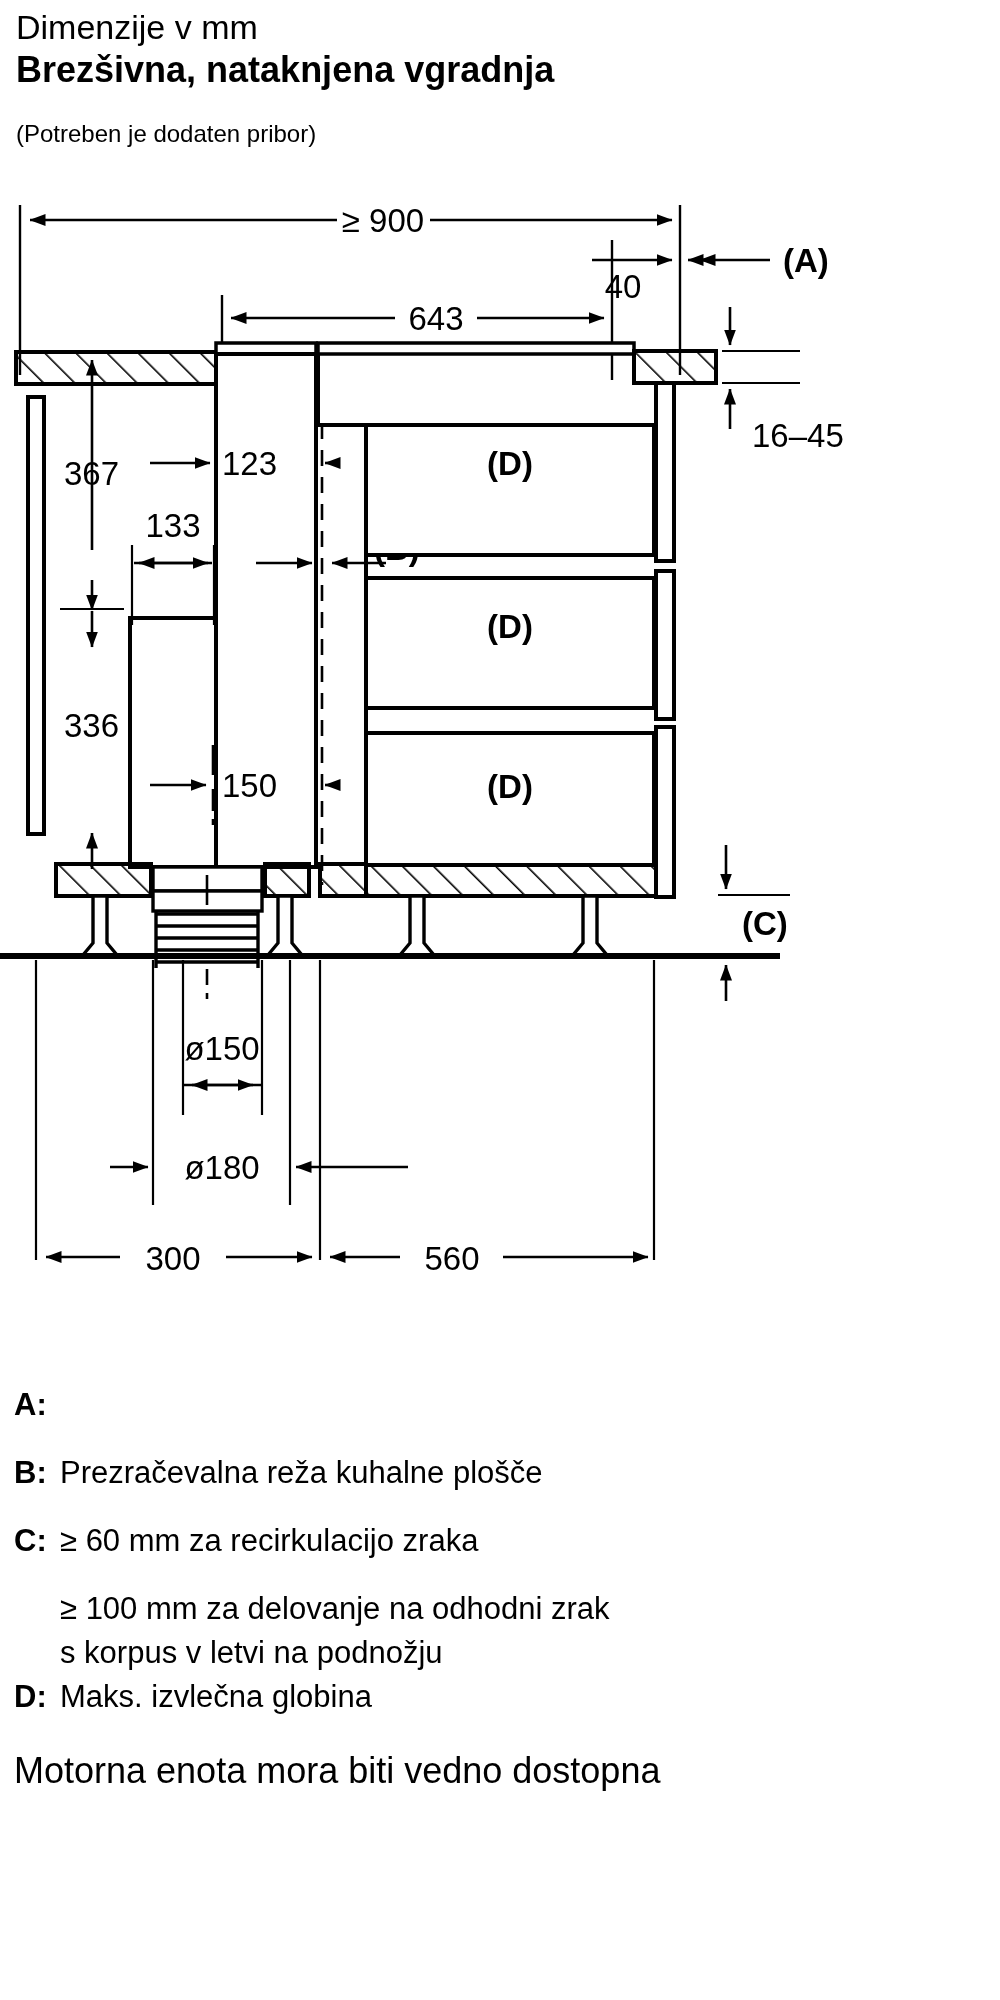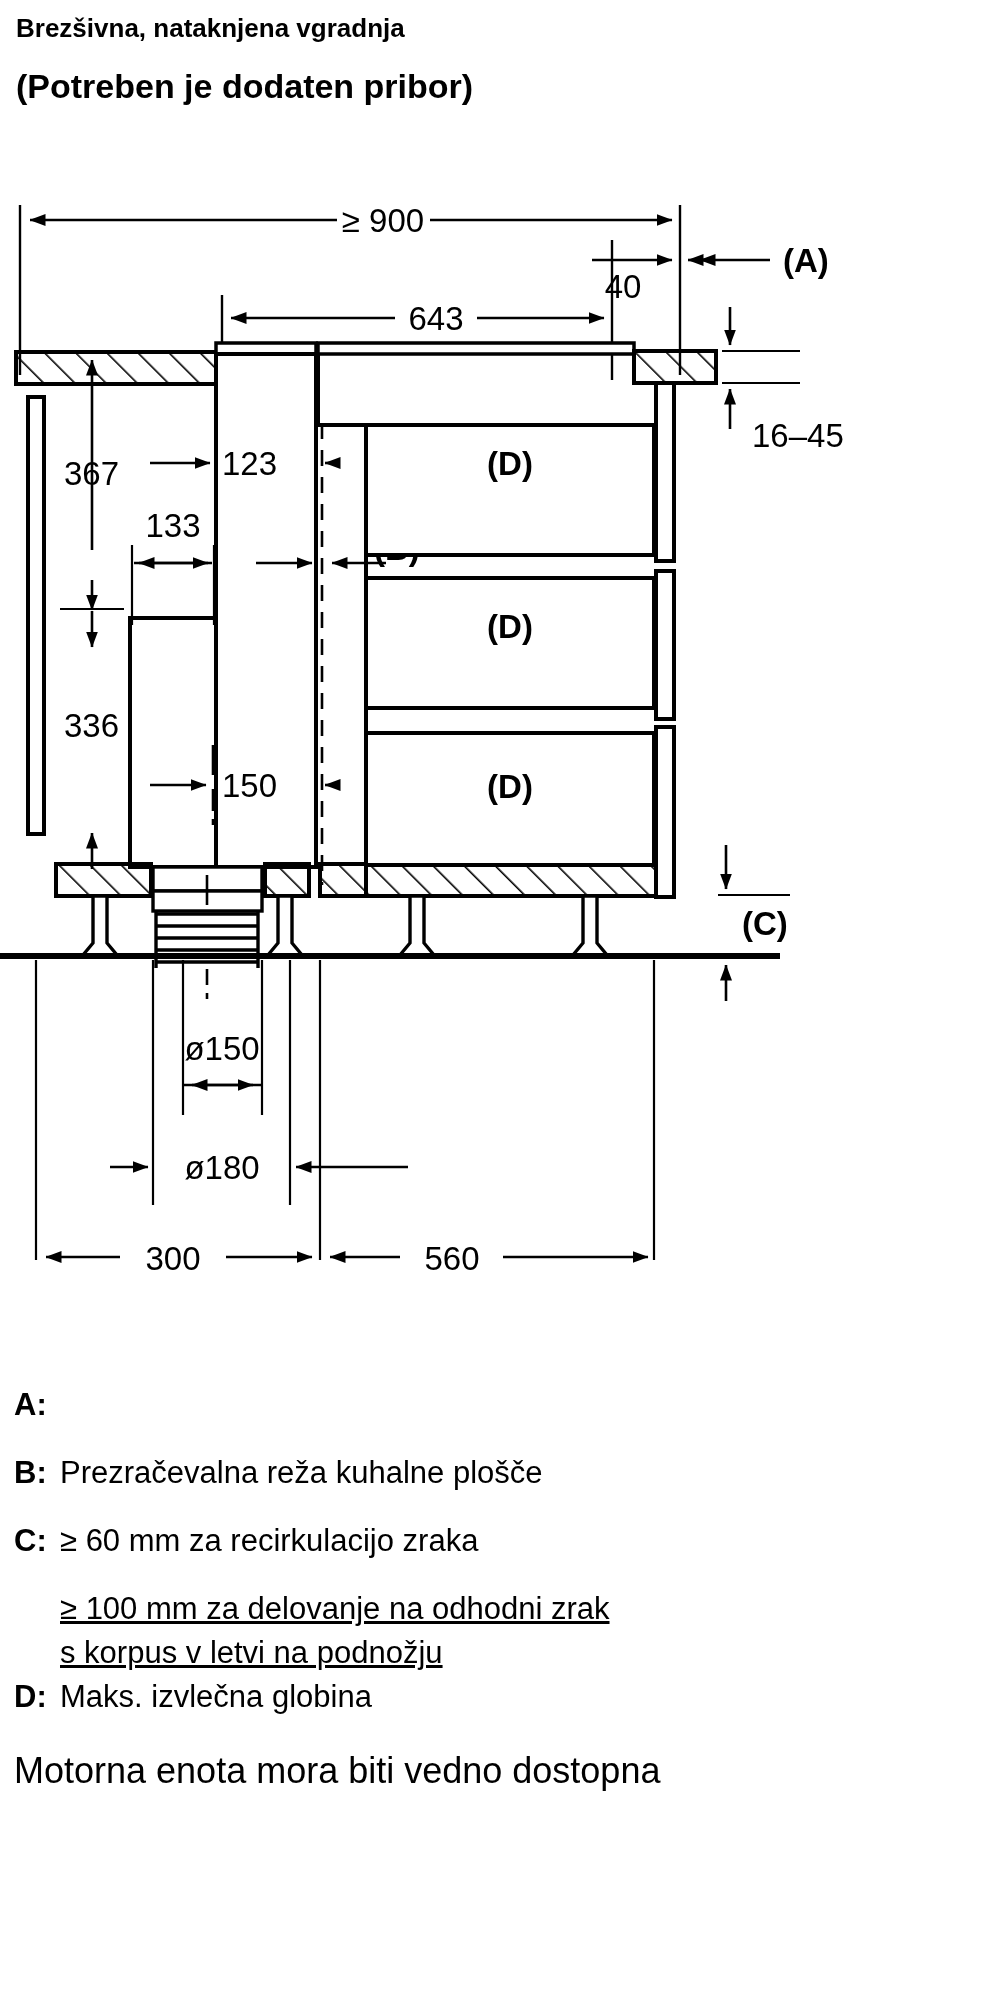--- a/index.html
+++ b/index.html
@@ -26,31 +26,31 @@
     top: 6px;
     width: 960px;
   }
   .hdr-line1 {
     font-size: 34px;
     line-height: 42px;
     font-weight: normal;
     white-space: nowrap;
   }
   .hdr-line2 {
-    font-size: 26px;
+    font-size: 36px;
     line-height: 44px;
     font-weight: bold;
     white-space: nowrap;
   }
   .hdr-line3 {
-    font-size: 34px;
+    font-size: 24px;
     line-height: 44px;
-    font-weight: bold;
-    white-space: nowrap;
-    margin-top: 14px;
+    font-weight: normal;
+    white-space: nowrap;
+    margin-top: 20px;
   }
   .drawing {
     position: absolute;
     left: 0;
     top: 185px;
     width: 1000px;
     height: 1145px;
   }
   .legend {
     position: absolute;
@@ -59,21 +59,21 @@
     width: 980px;
   }
   .legend-row {
     display: flex;
     align-items: baseline;
     font-size: 31px;
     line-height: 40px;
     margin-bottom: 28px;
     white-space: nowrap;
   }
-  .legend-row.tight { margin-bottom: 4px; text-decoration: underline; }
+  .legend-row.tight { margin-bottom: 4px; }
   .legend-key {
     font-weight: bold;
     width: 46px;
     flex: 0 0 46px;
   }
   .legend-key.blank { font-weight: normal; }
   .legend-text { font-weight: normal; }
   .legend-note {
     font-size: 36px;
     line-height: 40px;
@@ -87,20 +87,21 @@
   }
   .dimtext { font-size: 33px; }
   .lbl { font-size: 33px; font-weight: bold; }
 </style>
 </head>
 <body>
 
 <div class="page">
 
   <div class="header">
+    <div class="hdr-line1">Dimenzije v mm</div>
     <div class="hdr-line2">Brezšivna, nataknjena vgradnja</div>
     <div class="hdr-line3">(Potreben je dodaten pribor)</div>
   </div>
 
   <div class="drawing">
     <svg width="1000" height="1145" viewBox="0 0 1000 1145">
       <defs>
         <pattern id="hatchR" width="22" height="22" patternUnits="userSpaceOnUse" patternTransform="rotate(-45)">
           <line x1="0" y1="0" x2="0" y2="22" stroke="#000" stroke-width="3.2"></line>
         </pattern>

